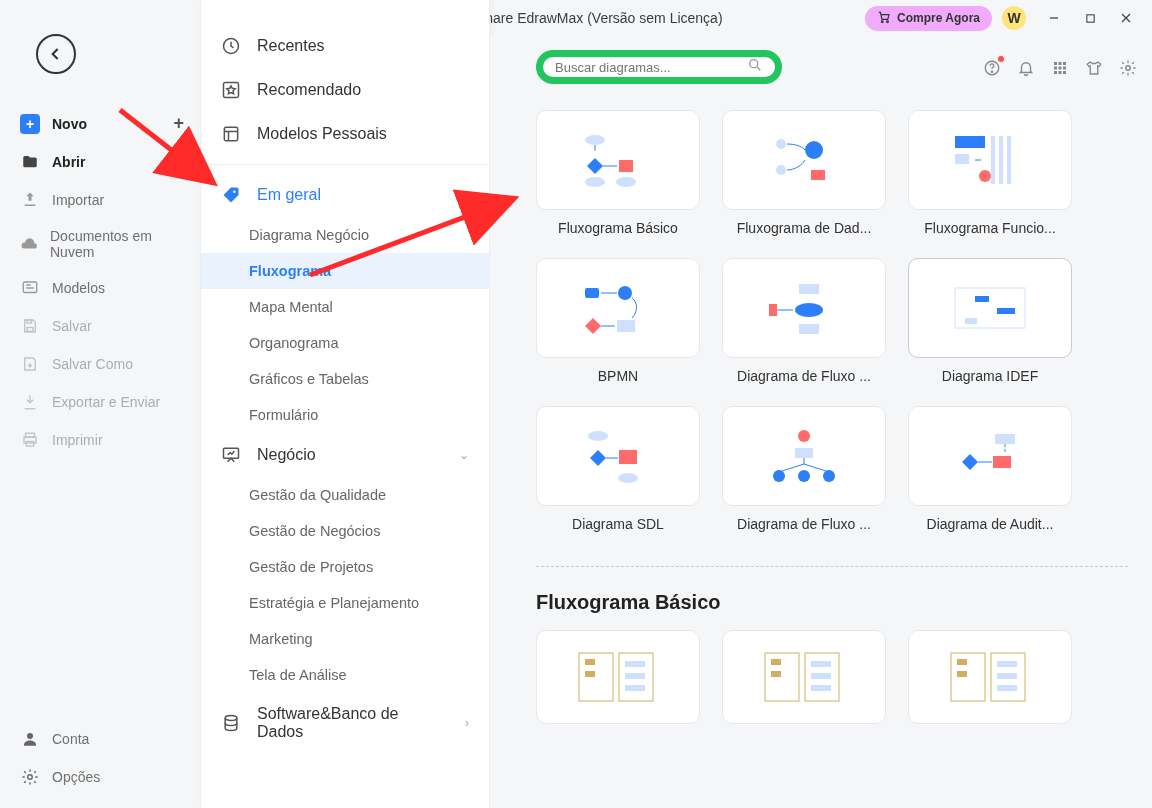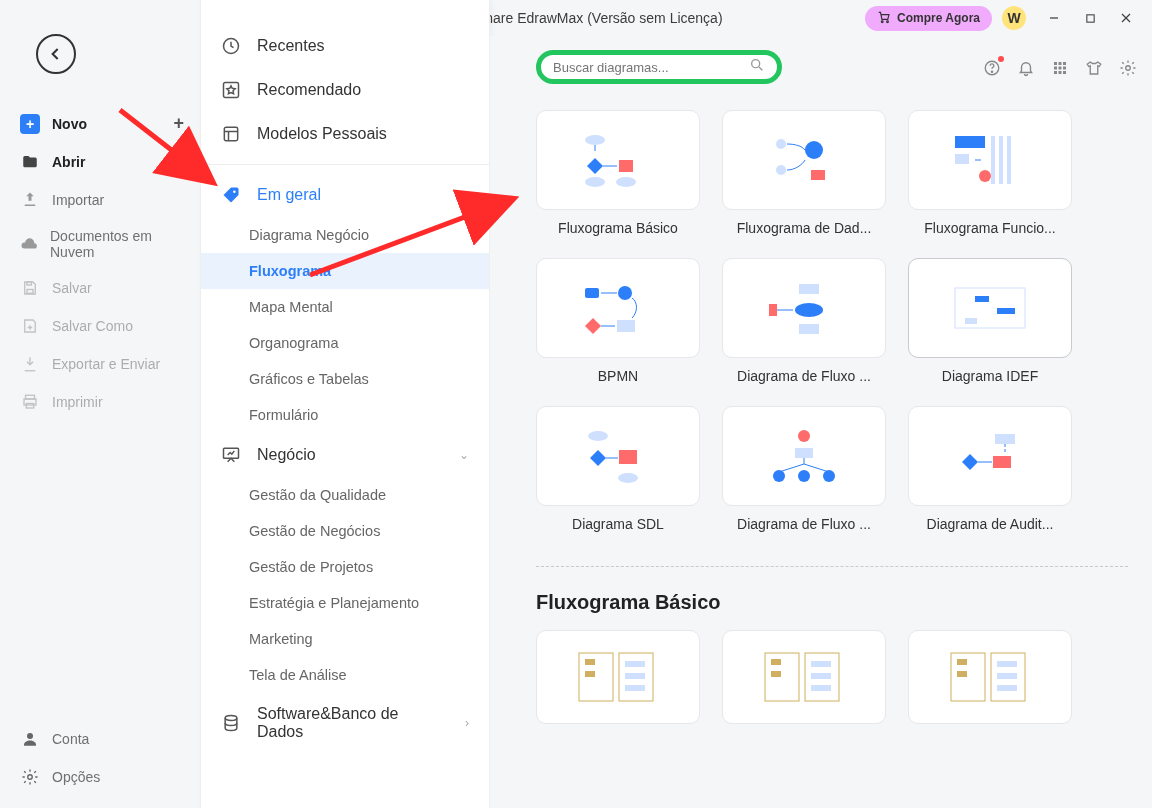--- a/index.html
+++ b/index.html
@@ -165,23 +165,22 @@
     left: 490px; right: 0; top: 36px; bottom: 0;
     background: #f5f6f8;
     padding: 14px 24px 0 46px;
     overflow-y: auto;
   }
   .search {
     width: 246px;
     height: 34px;
     background: #fff;
     border-radius: 17px;
-    border: 5px solid #22c55e;
-    display: flex;
-    align-items: center;
+    border: 7px solid #22c55e;
+    display: flex;
     padding: 0 12px;
     margin-bottom: 26px;
   }
   .search input {
     border: none;
     outline: none;
     flex: 1;
     font-size: 13px;
     color: #555;
     background: transparent;
@@ -322,20 +321,29 @@
         </span>
         <span>Importar</span>
       </div>
       <div class="nav-item">
         <span class="icon">
           <svg width="18" height="18" viewBox="0 0 24 24" fill="#999">
             <path d="M19 18H6a4 4 0 1 1 .8-7.93A6 6 0 0 1 19 11a3.5 3.5 0 0 1 0 7z"></path>
           </svg>
         </span>
         <span>Documentos em Nuvem</span>
+      </div>
+      <div class="nav-item">
+        <span class="icon">
+          <svg width="18" height="18" viewBox="0 0 24 24" fill="none" stroke="#999" stroke-width="1.8">
+            <rect x="3" y="4" width="18" height="14" rx="2"></rect>
+            <path d="M7 8h6M7 12h10"></path>
+          </svg>
+        </span>
+        <span>Modelos</span>
       </div>
       <div class="nav-item" style="opacity: 0.55;">
         <span class="icon">
           <svg width="18" height="18" viewBox="0 0 24 24" fill="none" stroke="#999" stroke-width="1.8">
             <path d="M5 4h11l3 3v13H5z"></path>
             <rect x="8" y="14" width="8" height="5"></rect>
             <rect x="8" y="4" width="6" height="4"></rect>
           </svg>
         </span>
         <span>Salvar</span>

